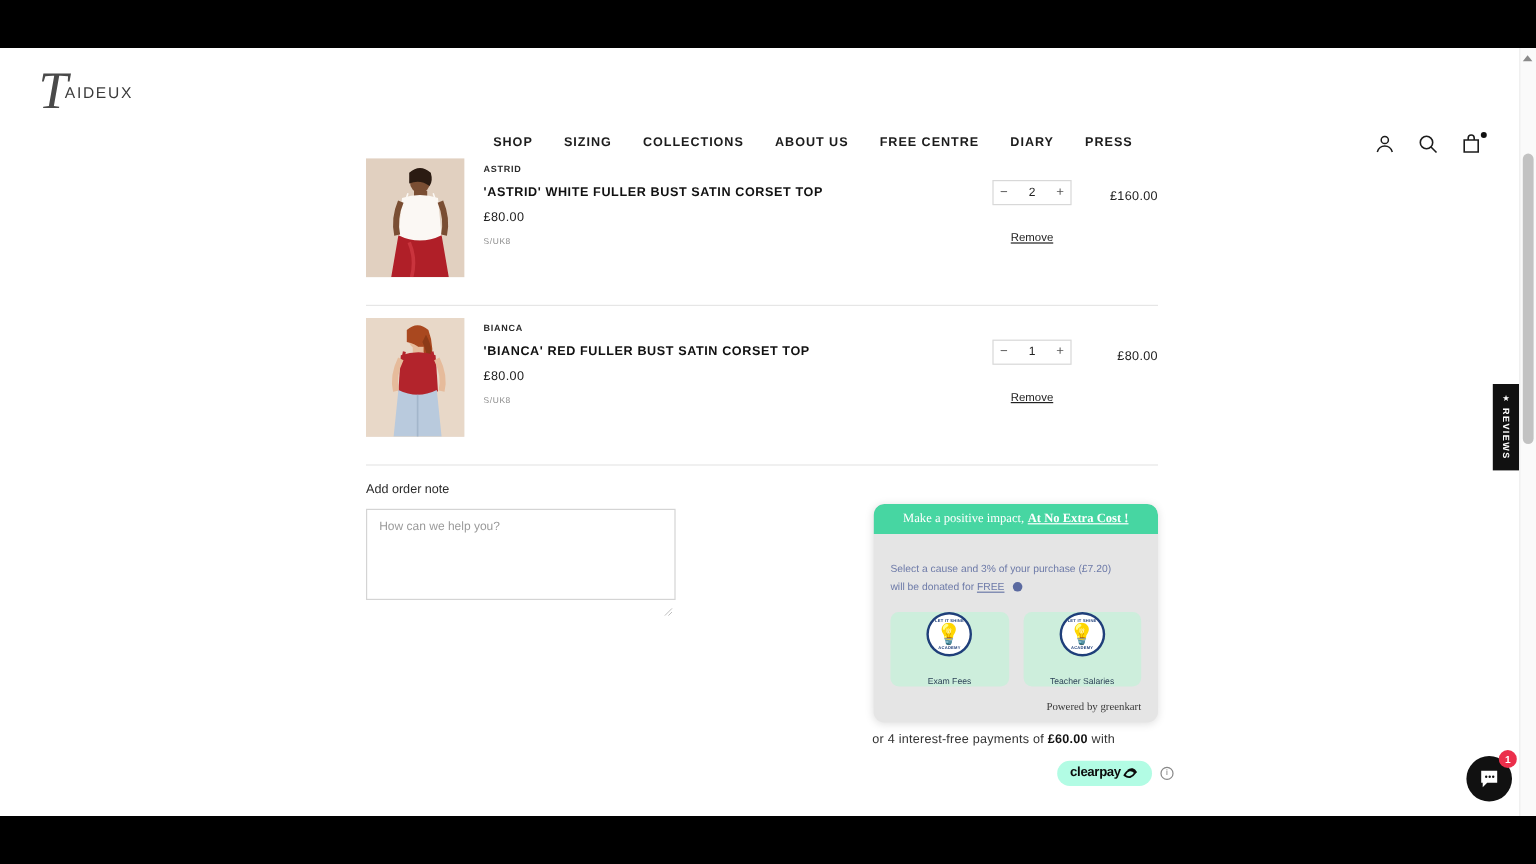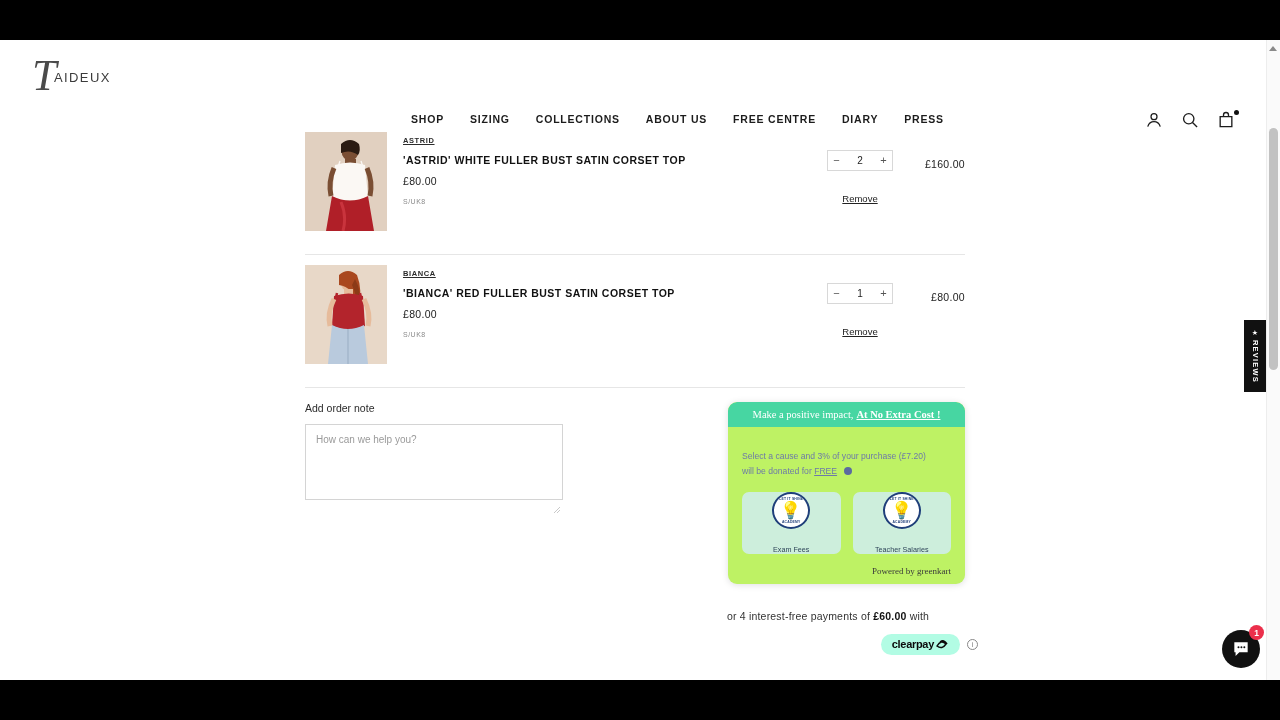--- a/index.html
+++ b/index.html
@@ -100,21 +100,21 @@
   .thumb {
     position:absolute; left: 0px; top: 10px;
     width: 82px; height: 99px;
     overflow:hidden;
     background:#e6d9cd;
   }
   .thumb .bgwall { position:absolute; inset:0; }
   .info { position:absolute; left: 98px; top: 14px; width: 380px;}
   .vendor {
     font-size: 7.5px; letter-spacing:0.6px; color:#2b2b2b; font-weight:bold;
-    text-transform:uppercase; margin-bottom: 9px; text-decoration: underline;
+    text-transform:uppercase; margin-bottom: 9px;
   }
   .ptitle {
     font-size: 10.5px; font-weight:bold; letter-spacing:0.5px; color:#111;
     text-transform:uppercase; margin-bottom: 9px; cursor:pointer;
   }
   .pprice { font-size: 10.5px; color:#222; margin-bottom: 11px; letter-spacing:.3px;}
   .pvariant { font-size: 7px; color:#8a8a8a; letter-spacing:.5px;}
 
   .qty-area { position:absolute; left: 500px; top: 28px; width: 110px; text-align:center;}
   .stepper {
@@ -149,23 +149,23 @@
     position:relative;
   }
   .note-box::placeholder { color:#9a9a9a; }
   .resize-grip {
     position:absolute; left: 248px; top: 104px; width:8px;height:8px;
     pointer-events:none;
   }
 
   
   .greenkart {
-    position:absolute; left: 728px; top: 362px;
+    position:absolute; left: 728px; top: 380px;
     width: 237px; height: 182px;
-    background:#bef264;
+    background:#e5e5e5;
     border-radius: 9px;
     box-shadow: 0 1px 7px rgba(0,0,0,.13);
     overflow:hidden;
   }
   .gk-head {
     height: 25px; background:#47d6a2;
     display:flex; align-items:center; justify-content:center;
     border-radius: 9px 9px 0 0;
   }
   .gk-head span {

